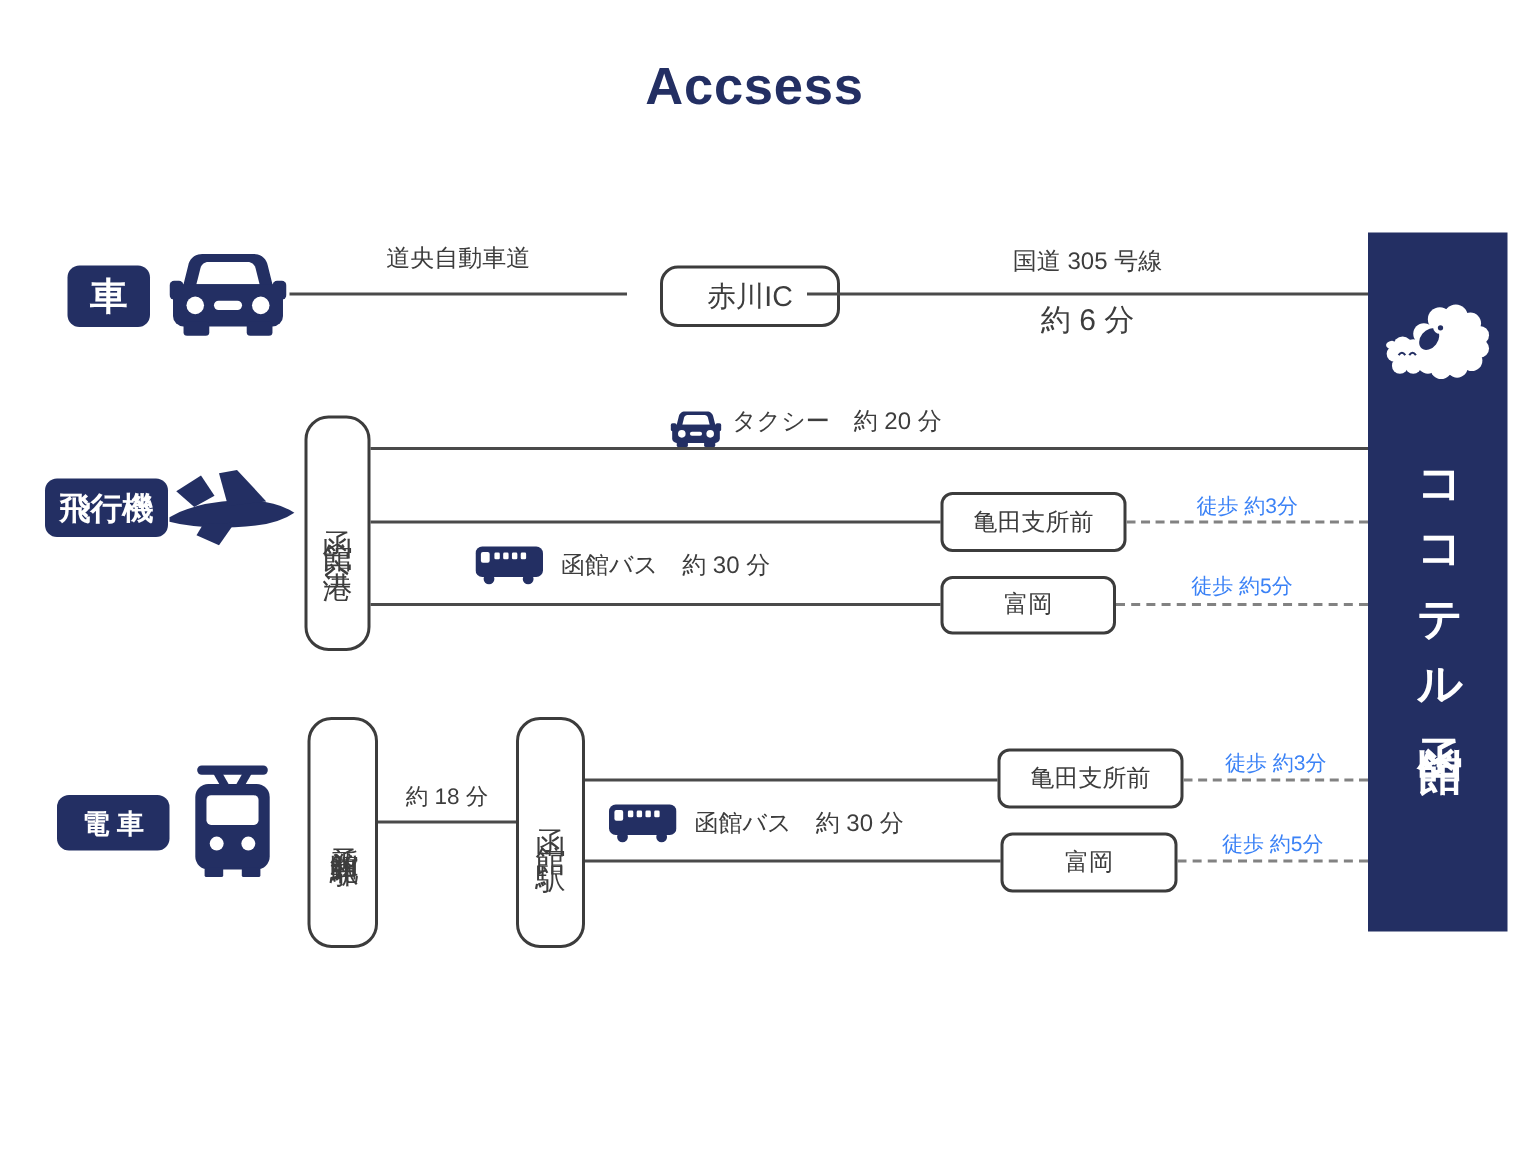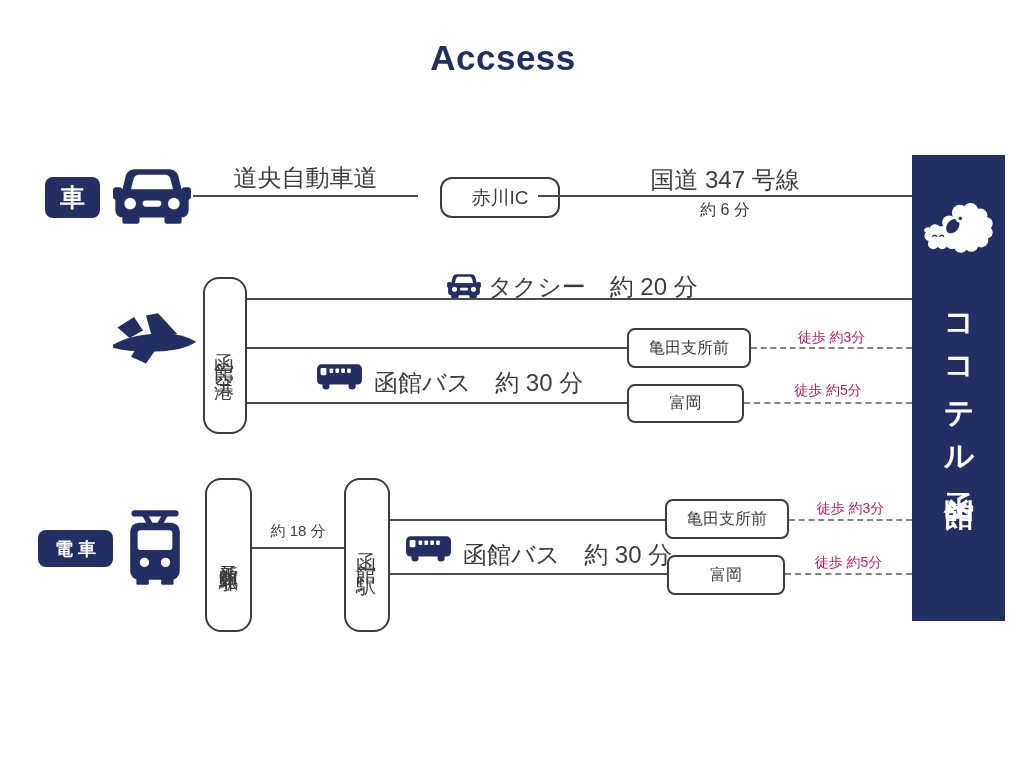--- a/index.html
+++ b/index.html
@@ -26,24 +26,24 @@
     color:var(--text,#3D3D3D); box-sizing:border-box;
   }
   .icbox   { border-radius:12px; font-size:19px; }
   .stopbox { border-radius:8px; font-size:16px; }
   .vbox    { border-radius:16px; writing-mode:vertical-rl; text-orientation:upright; }
   .vb4 { font-size:20px; letter-spacing:9px; }
   .vb6 { font-size:19px; letter-spacing:2px; }
   .vb3 { font-size:20px; letter-spacing:12px; }
   .lbl { position:absolute; color:var(--text,#3D3D3D); white-space:nowrap; }
   .center { text-align:center; }
-  .f20 { font-size:24px; }
-  .f16 { font-size:16px; }
+  .f20 { font-size:16px; }
+  .f16 { font-size:20px; }
   .f15 { font-size:15px; }
-  .walk { font-size:14px; color:#be185d; }
+  .walk { font-size:14px; color:#3b82f6; }
   .icon { position:absolute; }
   .banner {
     position:absolute; left:912px; top:155px; width:93px; height:466px;
     background:var(--navy,#232F63);
   }
   .banner-text {
     position:absolute; top:140px; left:50%; transform:translateX(-50%);
     writing-mode:vertical-rl; text-orientation:upright;
     color:#fff; font-weight:bold; font-size:30px; letter-spacing:9px;
     white-space:nowrap;
@@ -103,23 +103,24 @@
     <circle cx="78" cy="48" r="7.5" fill="#fff"></circle>
     <rect x="38" y="44" width="24" height="8" rx="4" fill="#fff"></rect>
   </svg>
 
   <div class="hline" style="left:193px;top:195px;width:225px;"></div>
   <div class="lbl center f20" style="left:193px;top:162px;width:225px;">道央自動車道</div>
 
   <div class="rbox icbox" style="left:440px;top:177px;width:120px;height:41px;">赤川IC</div>
 
   <div class="hline" style="left:538px;top:195px;width:374px;"></div>
-  <div class="lbl center f20" style="left:538px;top:164px;width:374px;">国道 347 号線</div>
+  <div class="lbl center f20" style="left:538px;top:164px;width:374px;">国道 305 号線</div>
   <div class="lbl center f16" style="left:538px;top:200px;width:374px;">約 6 分</div>
 
+  <div class="tag" style="left:30px;top:319px;width:82px;height:39px;font-size:21px;">飛行機</div>
 
   <svg class="icon" style="left:110px;top:305px;" width="90" height="66" viewBox="0 0 120 84">
     <path class="ink" d="M10 28 L32 14 L44 32 L26 42 Z"></path>
     <path class="ink" d="M4 51 Q26 38 64 36 Q96 35 115 47 Q98 59 62 60 Q26 61 4 55 Z"></path>
     <path class="ink" d="M48 12 L64 9 L90 37 L56 41 Z"></path>
     <path class="ink" d="M34 57 L62 56 L48 76 L28 67 Z"></path>
   </svg>
 
   <div class="rbox vbox vb4" style="left:203px;top:277px;width:44px;height:157px;">函館空港</div>
 

